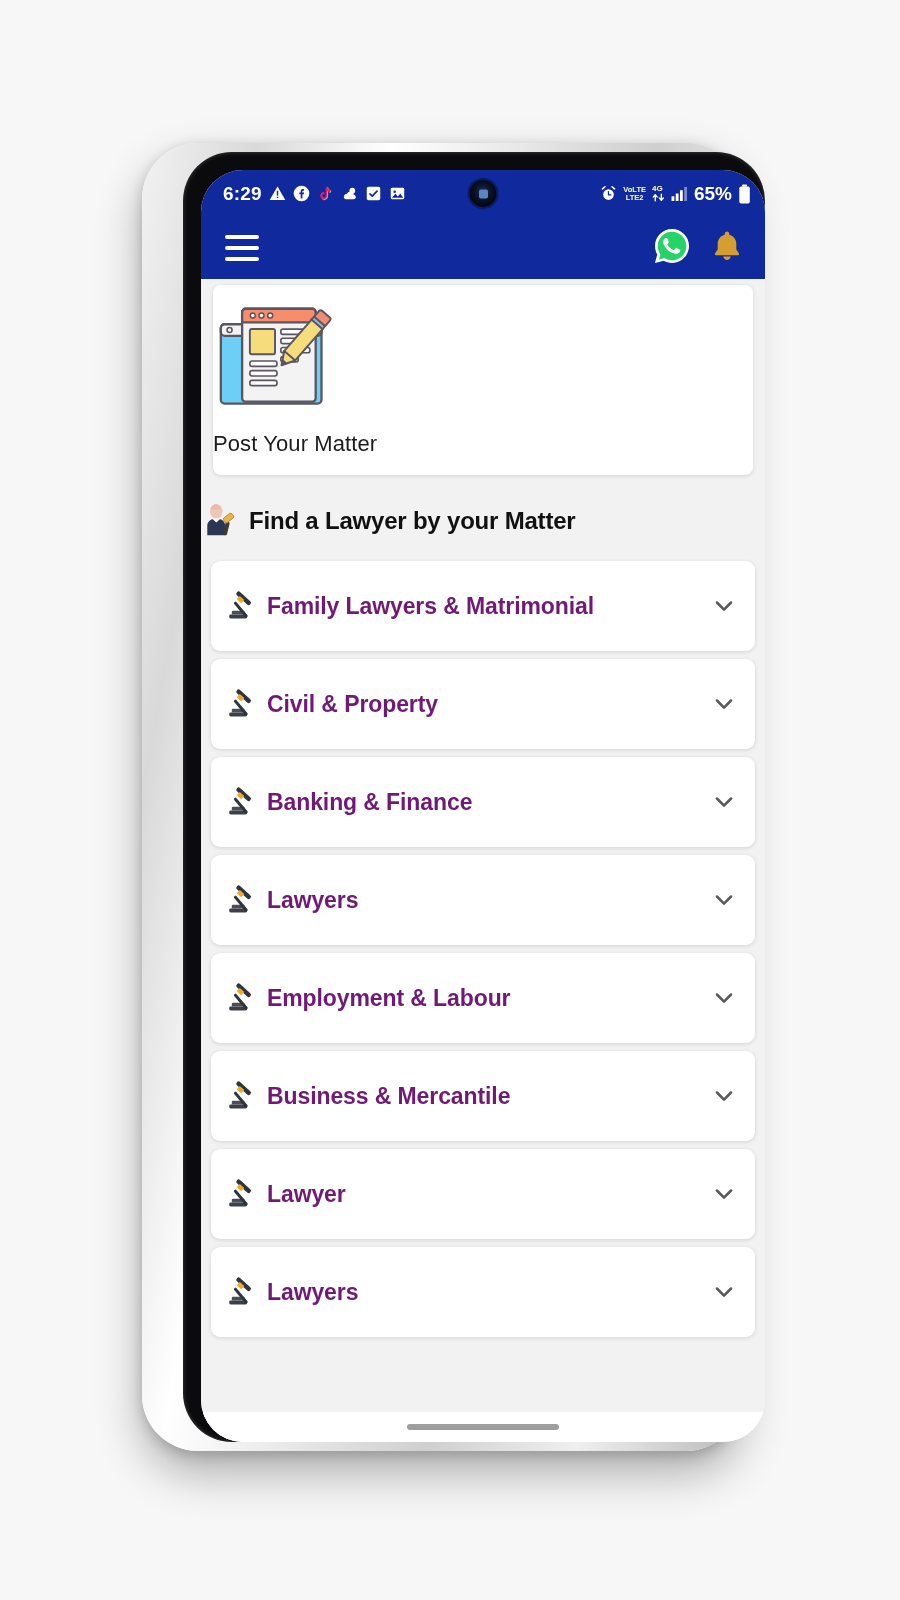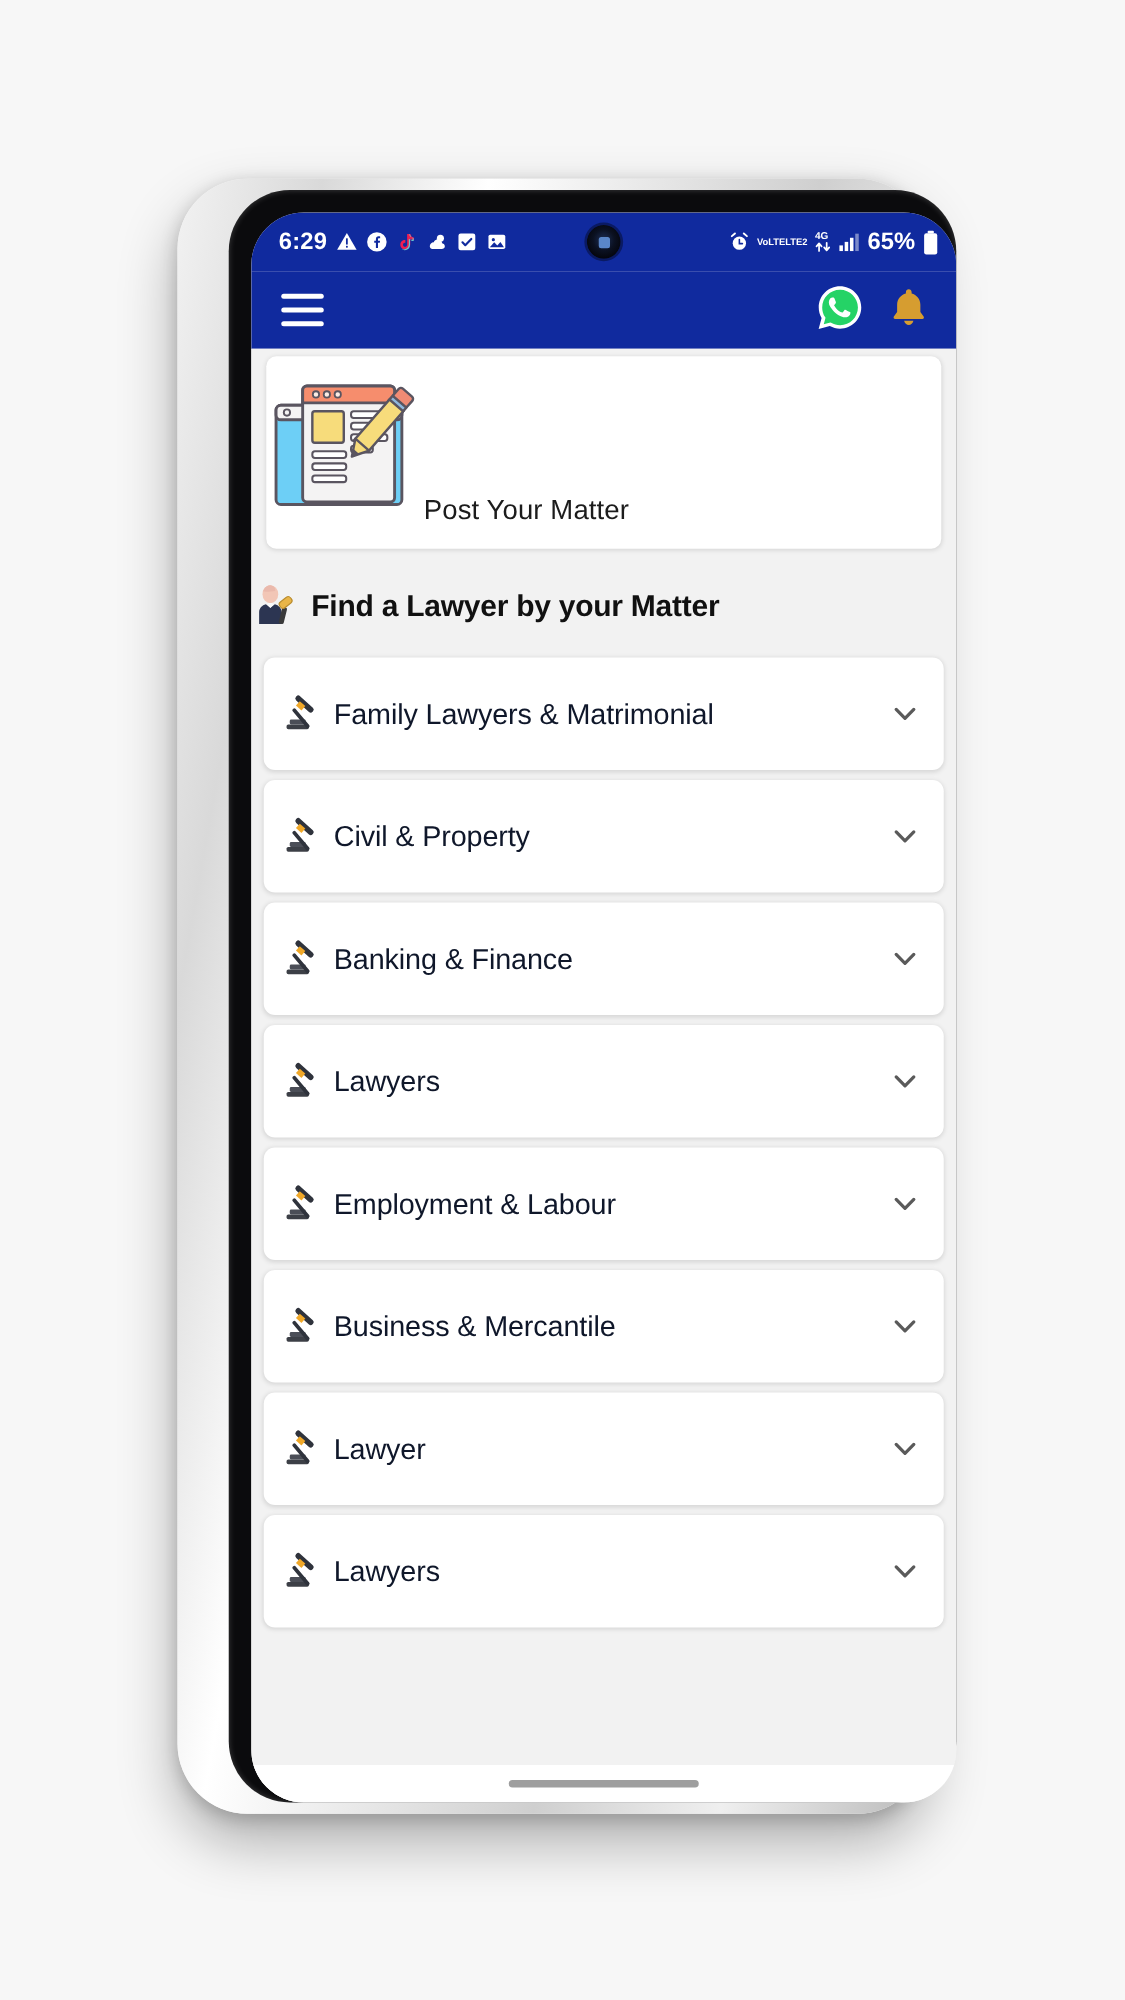--- a/index.html
+++ b/index.html
@@ -65,21 +65,21 @@
   .sb-right {
     margin-left: auto;
     display: flex;
     align-items: center;
     gap: 6px;
   }
   .sb-battery-text { font-size: 19px; font-weight: 700; }
   .sb-ico { display: inline-flex; align-items: center; }
   .volte-stack {
     display: inline-flex;
-    flex-direction: row;
+    flex-direction: column;
     align-items: center;
     line-height: 1;
     font-size: 7.5px;
     font-weight: 700;
   }
   .g4-stack {
     display: inline-flex;
     flex-direction: column;
     align-items: flex-start;
     line-height: 1;
@@ -142,22 +142,22 @@
   }
 
   
   #post-matter-card {
     margin: 6px 12px 0 12px;
     background: #ffffff;
     border-radius: 8px;
     box-shadow: 0 1px 4px rgba(0,0,0,0.13);
     padding: 16px 0 18px 0;
     display: flex;
-    flex-direction: row;
-    align-items: flex-end;
+    flex-direction: column;
+    align-items: flex-start;
   }
   #post-matter-illustration { width: 126px; height: 120px; display: block; }
   #post-matter-label {
     margin-top: 10px;
     font-size: 22px;
     color: #1c1c1c;
     letter-spacing: .1px;
   }
 
   
@@ -184,22 +184,22 @@
     height: 90px;
     margin-bottom: 8px;
     display: flex;
     align-items: center;
     padding: 0 18px 0 14px;
     cursor: pointer;
   }
   .category-icon { width: 34px; height: 34px; flex: 0 0 34px; margin-right: 8px; }
   .category-label {
     font-size: 23px;
-    font-weight: 400;
-    color: #0f172a;
+    font-weight: 700;
+    color: #701a75;
     letter-spacing: -.1px;
     white-space: nowrap;
   }
   .chevron { margin-left: auto; width: 26px; height: 26px; flex: 0 0 26px; }
 
   
   #gesture-nav {
     position: absolute;
     left: 0; bottom: 0;
     width: 100%;

